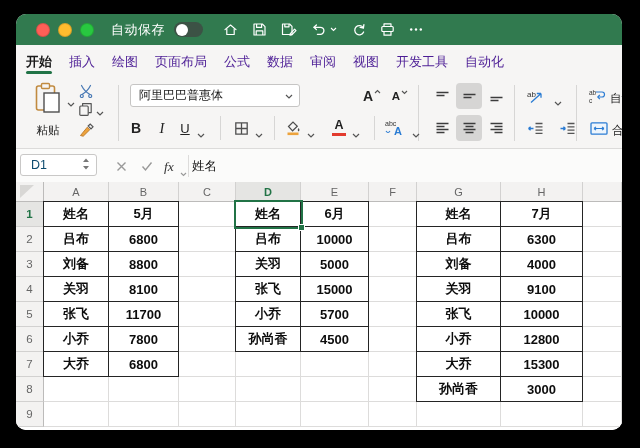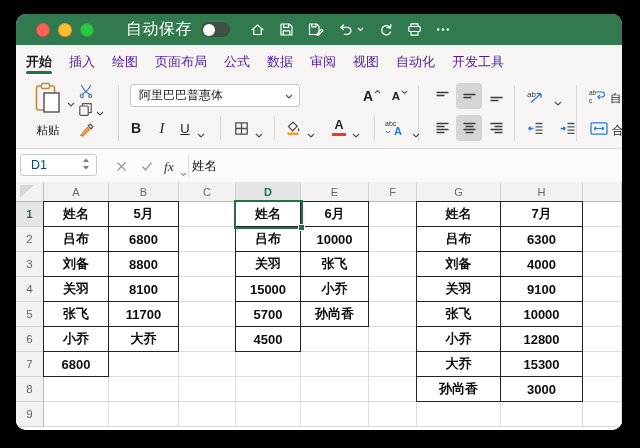--- a/index.html
+++ b/index.html
@@ -5,21 +5,21 @@
   :root{ --green:#217346; --tbgreen:#317a4f; --blue:#2b7cd3; --icon:#4a4a4a; }
   html,body{margin:0;padding:0}
   body{width:640px;height:448px;background:#000;overflow:hidden;position:relative;
        font-family:"Liberation Sans",sans-serif;-webkit-font-smoothing:antialiased}
   .window{position:absolute;left:16px;top:14px;width:606px;height:416px;border-radius:10px;
           background:#fff;overflow:hidden;box-shadow:0 8px 28px rgba(0,0,0,.65)}
   
   .titlebar{height:31px;background:var(--tbgreen);display:flex;align-items:center;padding-left:20px}
   .traffic{display:flex;gap:8px;align-items:center}
   .dot{width:12px;height:12px;border-radius:50%;border:.5px solid rgba(0,0,0,.15)}
-  .autosave{color:#fff;font-size:16px;margin-left:32px;letter-spacing:.5px}
+  .autosave{color:#fff;font-size:13px;margin-left:17px;letter-spacing:.5px}
   .toggle{width:29px;height:15px;border-radius:8px;background:#3c5245;margin-left:9px;position:relative}
   .knob{position:absolute;left:1.5px;top:1.5px;width:12px;height:12px;border-radius:50%;background:#fff}
   .tb-icons{display:flex;align-items:center;gap:14px;margin-left:20px}
   .tb-icons svg{display:block}
   
   .tabs{height:33px;display:flex;align-items:stretch;padding-left:10px;gap:17px;background:#f6f5f4}
   .tab{font-size:13px;color:#4c1d95;position:relative;display:flex;align-items:center;white-space:nowrap}
   .tab.active{font-weight:700;color:#1a1a1a}
   .tab.active::after{content:"";position:absolute;left:0;right:0;bottom:4px;height:3px;border-radius:2px;background:var(--green)}
   
@@ -131,22 +131,22 @@
 
   <div class="tabs" id="tabs">
       <div class="tab active">开始</div>
       <div class="tab">插入</div>
       <div class="tab">绘图</div>
       <div class="tab">页面布局</div>
       <div class="tab">公式</div>
       <div class="tab">数据</div>
       <div class="tab">审阅</div>
       <div class="tab">视图</div>
+      <div class="tab">开发工具</div>
       <div class="tab">自动化</div>
-      <div class="tab">开发工具</div>
     </div>
 
   <div class="ribbon">
 
     <span class="abs" style="left:17px;top:4px">
       <svg width="30" height="34" viewBox="0 0 30 34" fill="none">
         <rect x="3.5" y="4" width="18" height="24" rx="2" stroke="#c18a3f" stroke-width="1.6"></rect>
         <rect x="8.5" y="1.5" width="8" height="5" rx="1" fill="#f6f5f4" stroke="#c18a3f" stroke-width="1.4"></rect>
         <rect x="11" y="11" width="15" height="19" fill="#fff" stroke="#4f4f4f" stroke-width="1.4"></rect>
       </svg></span>
@@ -459,29 +459,31 @@
         <div class="tc">5月</div>
         <div class="tc">吕布</div>
         <div class="tc">6800</div>
         <div class="tc">刘备</div>
         <div class="tc">8800</div>
         <div class="tc">关羽</div>
         <div class="tc">8100</div>
         <div class="tc">张飞</div>
         <div class="tc">11700</div>
         <div class="tc">小乔</div>
+        <div class="tc">7800</div>
         <div class="tc">大乔</div>
         <div class="tc">6800</div>
       </div>
       <div class="tbl" style="left: 219px; top: 19px; grid-template-columns: 65px 68px; grid-auto-rows: 25px;">
         <div class="tc">姓名</div>
         <div class="tc">6月</div>
         <div class="tc">吕布</div>
         <div class="tc">10000</div>
         <div class="tc">关羽</div>
+        <div class="tc">5000</div>
         <div class="tc">张飞</div>
         <div class="tc">15000</div>
         <div class="tc">小乔</div>
         <div class="tc">5700</div>
         <div class="tc">孙尚香</div>
         <div class="tc">4500</div>
       </div>
       <div class="tbl" style="left: 400px; top: 19px; grid-template-columns: 84px 82px; grid-auto-rows: 25px;">
         <div class="tc">姓名</div>
         <div class="tc">7月</div>

